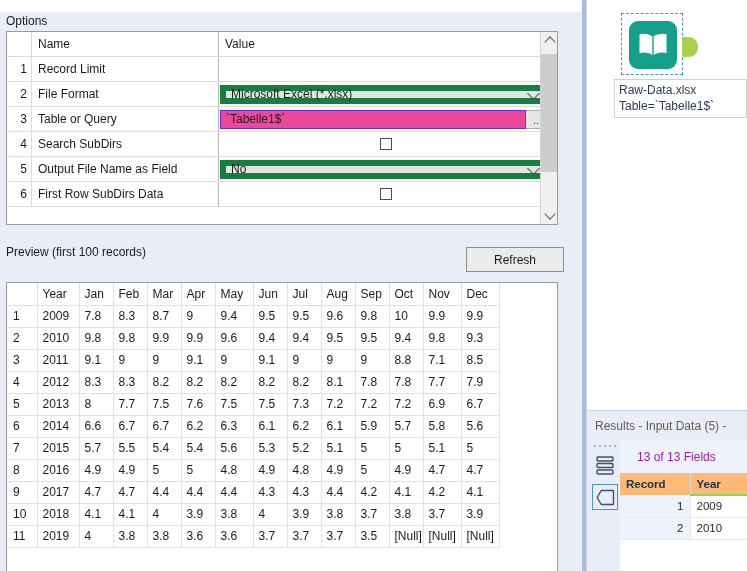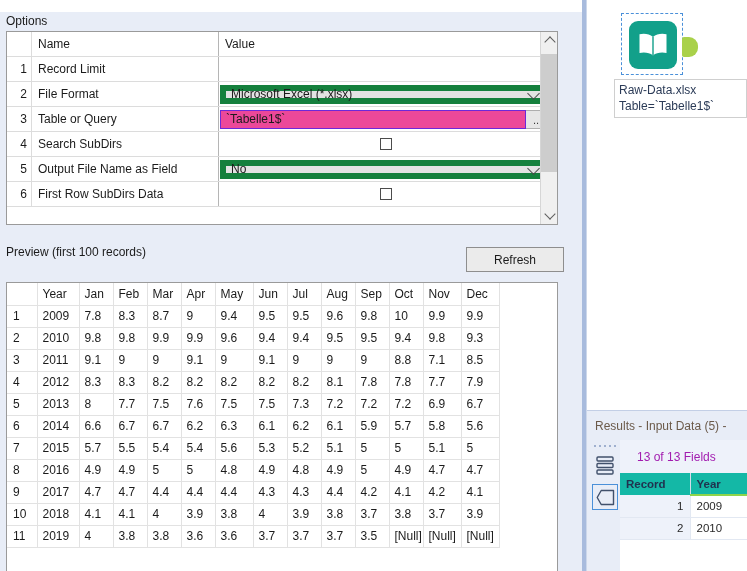--- a/index.html
+++ b/index.html
@@ -361,21 +361,21 @@
   }
   .res-grid td {
     height: 22px;
     padding: 0 6px;
     box-sizing: border-box;
     white-space: nowrap;
     overflow: hidden;
     border-bottom: 1px solid #e2e8f2;
   }
   .res-grid tr.hdr td {
-    background: #14b8a6;
+    background: #fdba74;
     font-weight: bold;
     color: #20324f;
     border-bottom: none;
     margin-top: 19px;
   }
   .res-grid tr.hdr td.col-year {
     border-bottom: 2px solid #8fd44a;
     border-left: 1px solid #d4dcea;
   }
   .res-grid td.col-rec { width: 70px; text-align: right; background: #eef2fa; color: #2a2a2a; }

